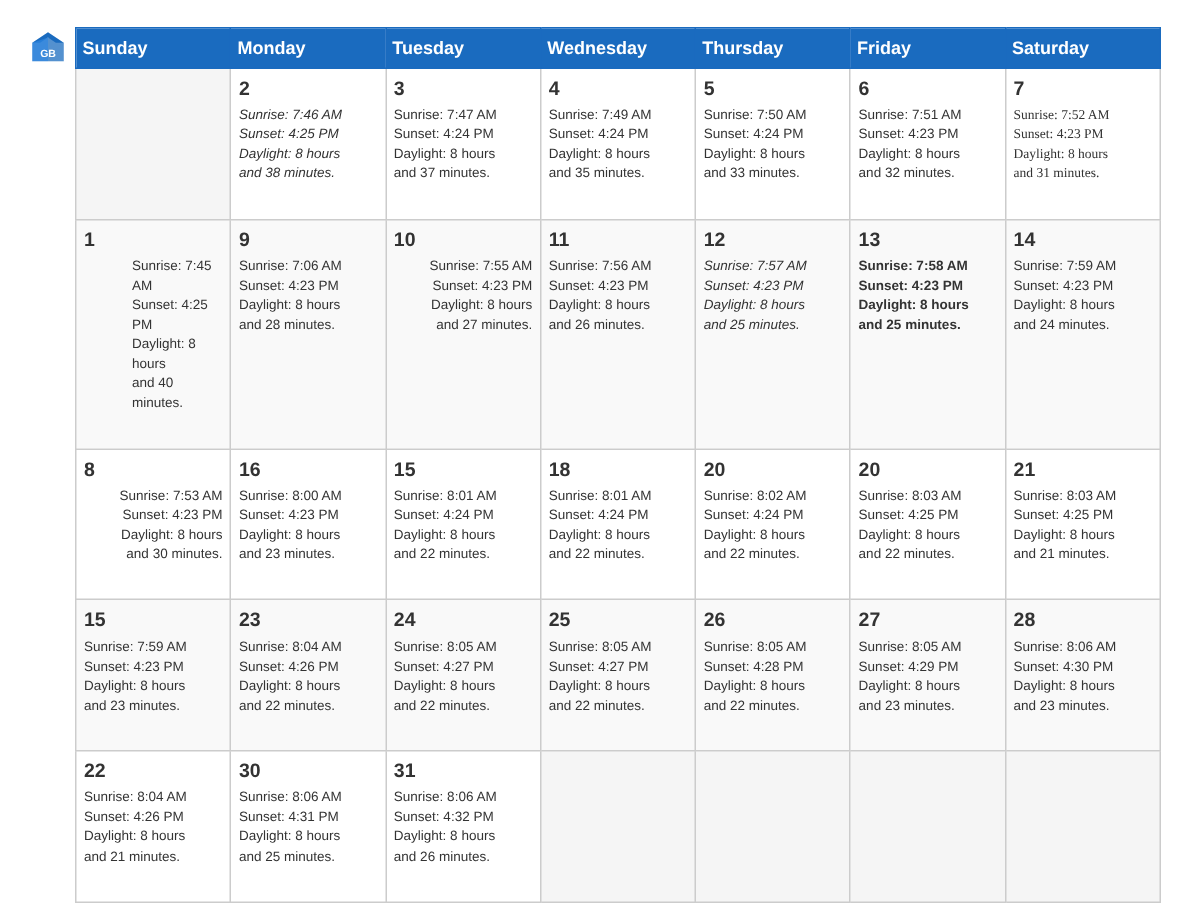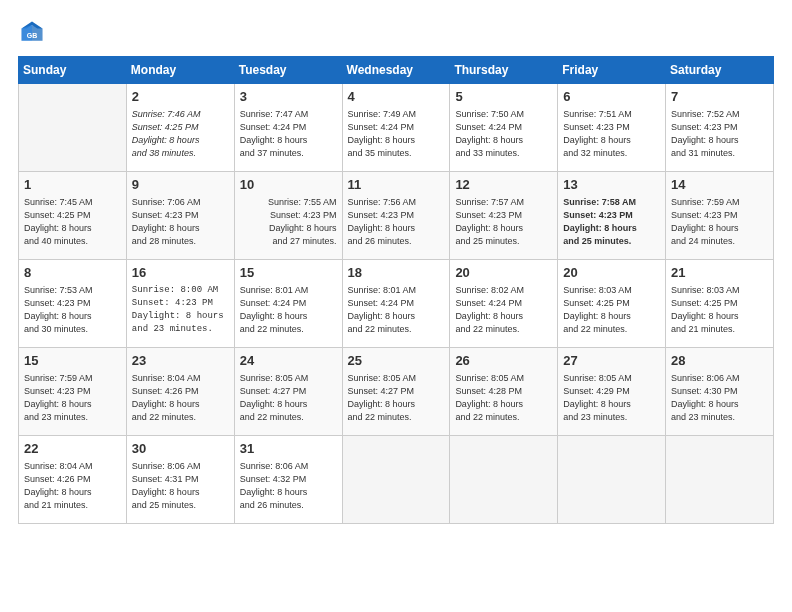--- a/index.html
+++ b/index.html
@@ -8,21 +8,21 @@
       background: #fff;
       width: 792px;
       height: 612px;
       overflow: hidden;
     }
     .page {
       width: 792px;
       height: 612px;
       padding: 18px 18px 10px 18px;
       display: flex;
-      flex-direction: column;
+      flex-direction: row;
     }
     .header {
       display: flex;
       justify-content: space-between;
       align-items: flex-start;
       margin-bottom: 10px;
     }
     .logo {
       display: flex;
       align-items: center;
@@ -167,30 +167,30 @@
           </td>
           <td>
             <span class="day-num">6</span>
             <div class="day-info" style="white-space: pre-line;">Sunrise: 7:51 AM
 Sunset: 4:23 PM
 Daylight: 8 hours
 and 32 minutes.</div>
           </td>
           <td>
             <span class="day-num">7</span>
-            <div class="day-info" style="white-space: pre-line;">Sunrise: 7:52 AM
+            <div class="day-info" style="white-space: pre-line; font-family: Liberation Serif, serif;">Sunrise: 7:52 AM
 Sunset: 4:23 PM
 Daylight: 8 hours
 and 31 minutes.</div>
           </td>
         </tr>
         <tr>
           <td>
             <span class="day-num">1</span>
-            <div class="day-info" style="white-space: pre-line;">Sunrise: 7:45 AM
+            <div class="day-info" style="white-space: pre-line; margin-left: 32px;">Sunrise: 7:45 AM
 Sunset: 4:25 PM
 Daylight: 8 hours
 and 40 minutes.</div>
           </td>
           <td>
             <span class="day-num">9</span>
             <div class="day-info" style="white-space: pre-line;">Sunrise: 7:06 AM
 Sunset: 4:23 PM
 Daylight: 8 hours
 and 28 minutes.</div>
@@ -204,21 +204,21 @@
           </td>
           <td>
             <span class="day-num">11</span>
             <div class="day-info" style="white-space: pre-line;">Sunrise: 7:56 AM
 Sunset: 4:23 PM
 Daylight: 8 hours
 and 26 minutes.</div>
           </td>
           <td>
             <span class="day-num">12</span>
-            <div class="day-info" style="white-space: pre-line;">Sunrise: 7:57 AM
+            <div class="day-info" style="white-space: pre-line; font-style: italic;">Sunrise: 7:57 AM
 Sunset: 4:23 PM
 Daylight: 8 hours
 and 25 minutes.</div>
           </td>
           <td>
             <span class="day-num">13</span>
             <div class="day-info" style="white-space: pre-line; font-weight: bold;">Sunrise: 7:58 AM
 Sunset: 4:23 PM
 Daylight: 8 hours
 and 25 minutes.</div>
@@ -227,28 +227,28 @@
             <span class="day-num">14</span>
             <div class="day-info" style="white-space: pre-line;">Sunrise: 7:59 AM
 Sunset: 4:23 PM
 Daylight: 8 hours
 and 24 minutes.</div>
           </td>
         </tr>
         <tr>
           <td>
             <span class="day-num">8</span>
-            <div class="day-info" style="white-space: pre-line;">Sunrise: 7:53 AM
+            <div class="day-info" style="white-space: pre-line; text-align: right;">Sunrise: 7:53 AM
 Sunset: 4:23 PM
 Daylight: 8 hours
 and 30 minutes.</div>
           </td>
           <td>
             <span class="day-num">16</span>
-            <div class="day-info" style="white-space: pre-line; font-family: Liberation Mono, monospace;">Sunrise: 8:00 AM
+            <div class="day-info" style="white-space: pre-line;">Sunrise: 8:00 AM
 Sunset: 4:23 PM
 Daylight: 8 hours
 and 23 minutes.</div>
           </td>
           <td>
             <span class="day-num">15</span>
             <div class="day-info" style="white-space: pre-line;">Sunrise: 8:01 AM
 Sunset: 4:24 PM
 Daylight: 8 hours
 and 22 minutes.</div>

